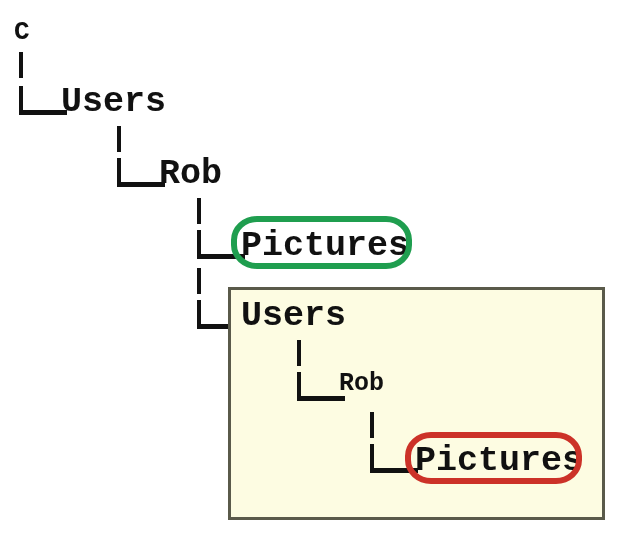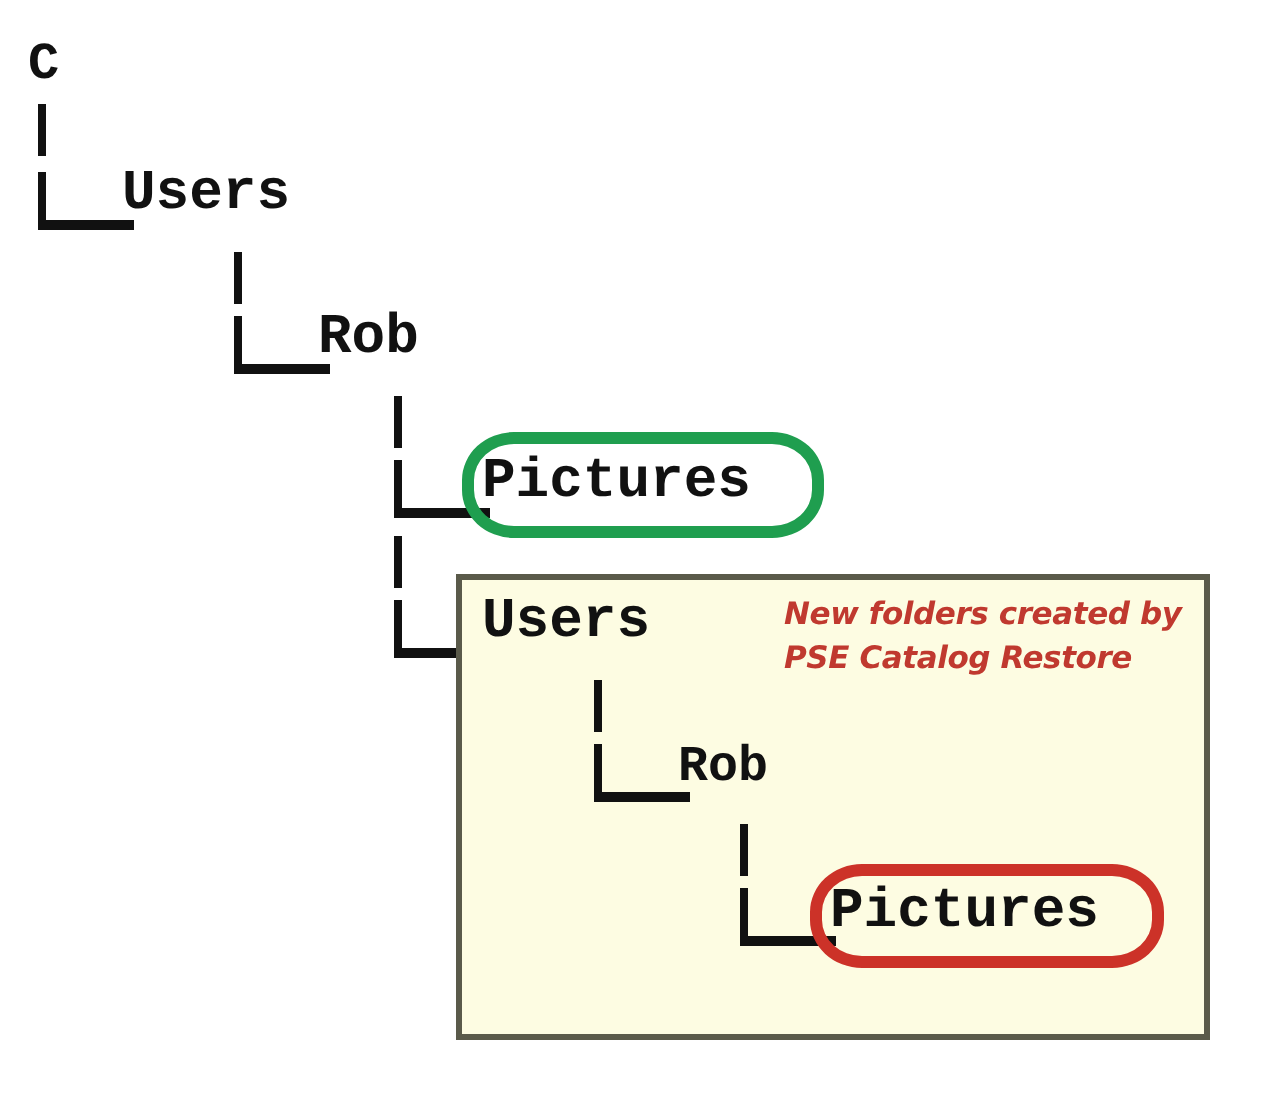--- a/index.html
+++ b/index.html
@@ -26,21 +26,21 @@
   .node {
     position: absolute;
     white-space: pre;
     font-family: "Liberation Mono", "DejaVu Sans Mono", monospace;
     font-weight: bold;
     color: #111111;
     letter-spacing: 0px;
   }
 
   .lvl-root   { font-size: 26px; }
-  .lvl-label  { font-size: 28px; }
+  .lvl-label  { font-size: 35px; }
   .lvl-inner  { font-size: 25px; }
 
   
   .vbar {
     position: absolute;
     background: #111111;
     width: 4px;
   }
   
   .hbar {
@@ -116,22 +116,20 @@
   <div class="node lvl-label" style="left:241px; top:226px;">Pictures</div>
 
   <div class="vbar" style="left:197px; top:268px; height:26px;"></div>
   <div class="vbar" style="left:197px; top:300px; height:28px;"></div>
   <div class="hbar" style="left:197px; top:324px; width:48px;"></div>
 
   <div id="restore-box"></div>
 
   <div class="node lvl-label" style="left:241px; top:296px;">Users</div>
 
-  <div class="annotation" style="left:392px; top:296px;">New folders created by
-PSE Catalog Restore</div>
 
   <div class="vbar" style="left:297px; top:340px; height:26px;"></div>
   <div class="vbar" style="left:297px; top:372px; height:28px;"></div>
   <div class="hbar" style="left:297px; top:396px; width:48px;"></div>
 
   <div class="node lvl-inner" style="left:339px; top:369px;">Rob</div>
 
   <div class="vbar" style="left:370px; top:412px; height:26px;"></div>
   <div class="vbar" style="left:370px; top:444px; height:28px;"></div>
   <div class="hbar" style="left:370px; top:468px; width:48px;"></div>

